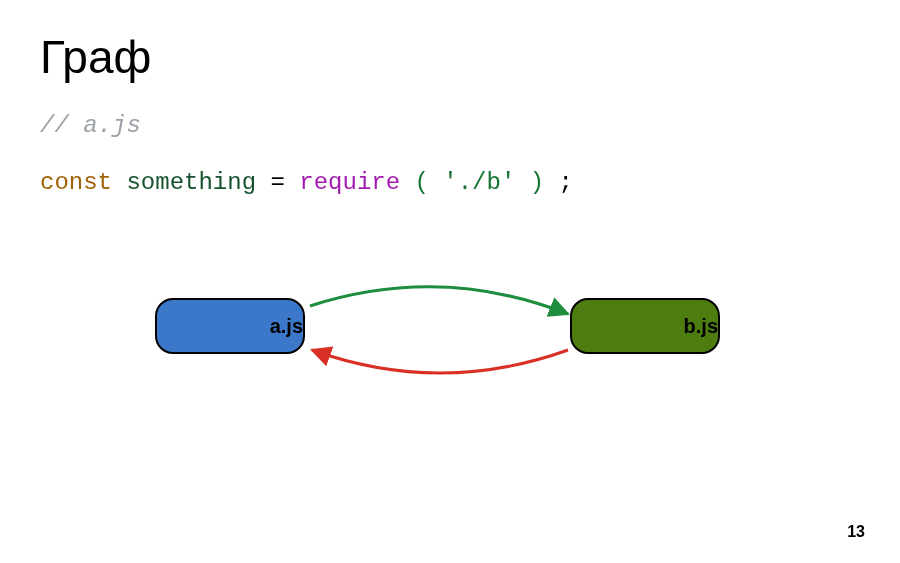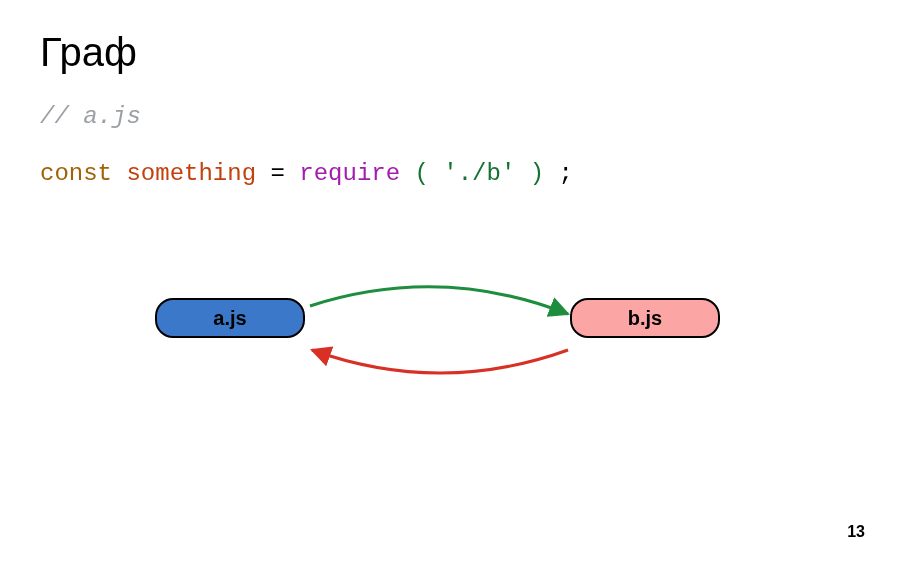--- a/index.html
+++ b/index.html
@@ -11,76 +11,76 @@
     position: relative;
     overflow: hidden;
   }
   .slide {
     width: 900px;
     height: 563px;
     position: relative;
     padding: 30px 40px;
   }
   .title {
-    font-size: 40px;
+    font-size: 46px;
     font-weight: 400;
     margin-bottom: 28px;
     color: #000;
   }
   .comment {
     font-family: "Courier New", monospace;
     font-size: 24px;
     font-style: italic;
     color: #9aa0a6;
     margin-bottom: 30px;
   }
   .code {
     font-family: "Courier New", monospace;
     font-size: 24px;
     color: #000;
   }
   .kw-const { color: #a16207; }
-  .ident { color: #c2410c; }
+  .ident { color: #14532d; }
   .op { color: #000; }
   .fn { color: #a21caf; }
   .paren { color: #137333; }
   .str { color: #137333; }
   .semi { color: #000; }
 
   .diagram {
     position: absolute;
     left: 0;
     top: 280px;
     width: 900px;
     height: 200px;
   }
 
   .node {
     position: absolute;
     width: 150px;
-    height: 40px;
+    height: 56px;
     border: 2px solid #000;
     border-radius: 18px;
     display: flex;
     align-items: center;
-    justify-content: center;
+    justify-content: flex-end;
     font-family: Arial, sans-serif;
     font-size: 20px;
     font-weight: bold;
   }
   .node-a {
     left: 155px;
     top: 18px;
     background: #3b78c9;
     color: #000;
   }
   .node-b {
     left: 570px;
     top: 18px;
-    background: #fca5a5;
+    background: #4d7c0f;
     color: #000;
   }
 
   .page-num {
     position: absolute;
     right: 35px;
     bottom: 22px;
     font-size: 16px;
     color: #000;
     font-weight: bold;

